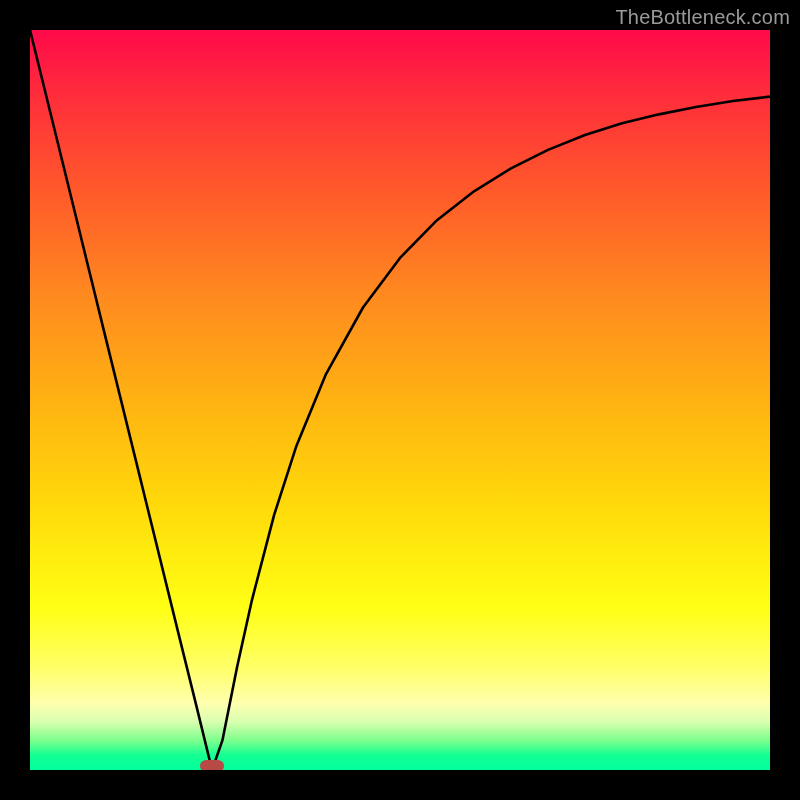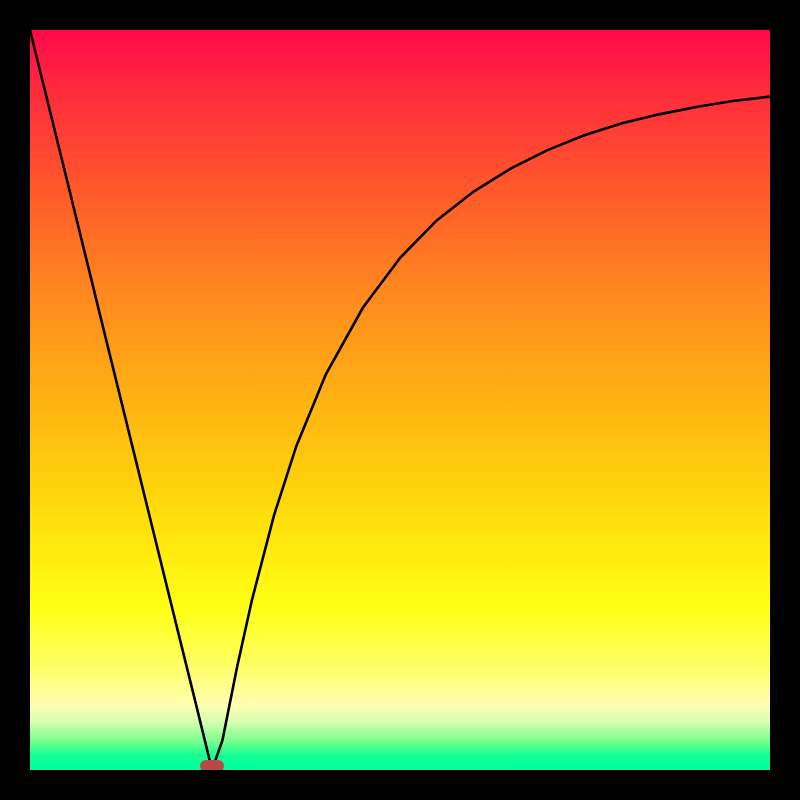--- a/index.html
+++ b/index.html
@@ -65,20 +65,21 @@
     font-size: 20px;
     letter-spacing: 0.2px;
     user-select: none;
   }
 </style>
 </head>
 <body>
 
 <div class="frame">
 
+  <div class="watermark">TheBottleneck.com</div>
 
   <div class="plot">
     <div class="gradient"></div>
 
     <svg class="curve-layer" viewBox="0 0 740 740" preserveAspectRatio="none">
       <path id="curve-path" fill="none" stroke="#000000" stroke-width="2.6" stroke-linejoin="round" stroke-linecap="round" d="M0.00 0.00 L37.00 150.22 L74.00 301.18 L111.00 451.40 L148.00 601.62 L166.50 676.36 L182.04 740.00 L192.40 710.40 L207.20 636.40 L222.00 569.80 L244.20 484.70 L266.40 415.88 L296.00 344.10 L333.00 277.50 L370.00 227.92 L407.00 190.18 L444.00 161.32 L481.00 138.38 L518.00 119.88 L555.00 105.08 L592.00 93.24 L629.00 84.36 L666.00 76.96 L703.00 71.04 L740.00 66.60"></path>
     </svg>
 
     <div id="min-marker" class="marker" style="left: 182.04px; top: 736px; background: rgb(184, 74, 70);"></div>
   </div>

